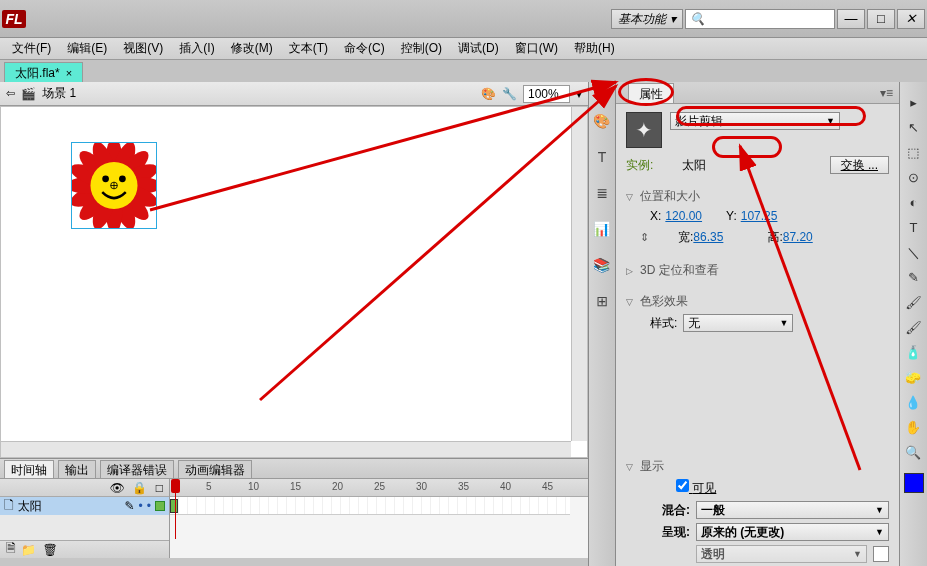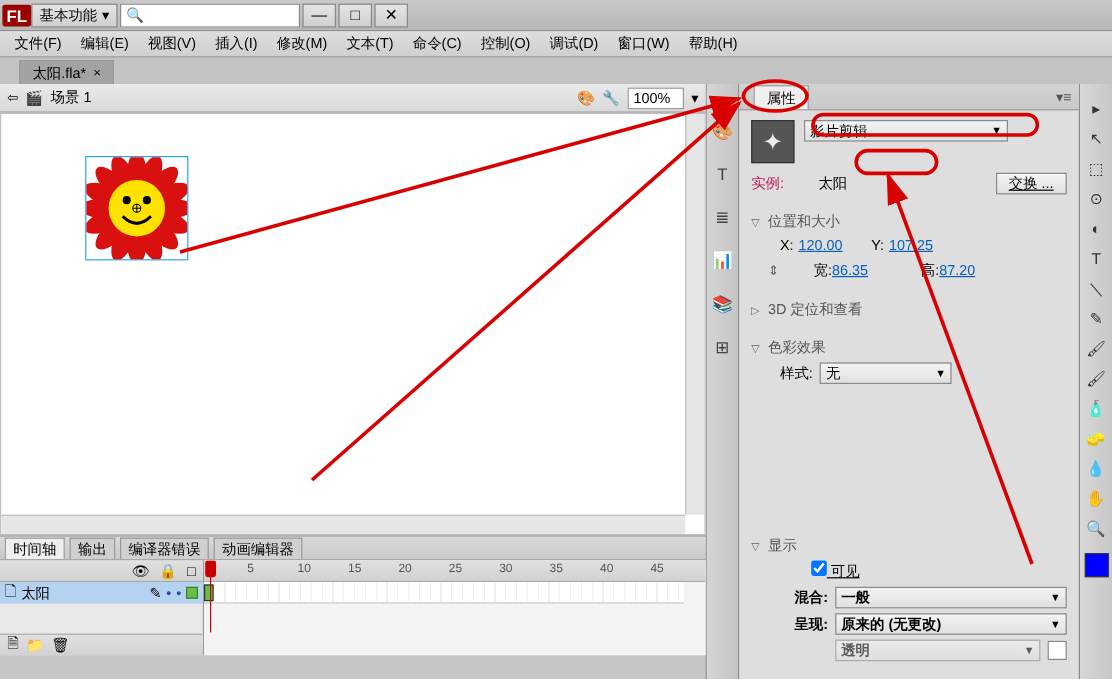--- a/index.html
+++ b/index.html
@@ -1,29 +1,29 @@
 <!DOCTYPE html>
 <html><head>
 <meta charset="utf-8">
 <style>
   * { margin:0; padding:0; box-sizing:border-box; font-family:"Microsoft YaHei", Tahoma, sans-serif; font-size:12px; user-select:none;}
   body { width:927px; height:566px; background:#b9b9b9; overflow:hidden; position:relative;}
   
-  .titlebar { height:26px; background:linear-gradient(#c9c9c9,#b7b7b7); display:flex; align-items:center; border-bottom:1px solid #8f8f8f;}
+  .titlebar { height:38px; background:linear-gradient(#c9c9c9,#b7b7b7); display:flex; align-items:center; justify-content:space-between; border-bottom:1px solid #8f8f8f;font-style:italic;}
   .flashlogo { width:24px; height:18px; background:#9a0000; color:#fff; font-weight:bold; font-size:14px; text-align:center; line-height:18px; margin-left:2px; border-radius:2px;}
   .titlebar-right { display:flex; align-items:center; gap:2px; margin-right:2px;}
   .layoutbox { height:20px; border:1px solid #8a8a8a; padding:0 6px; line-height:18px; background:linear-gradient(#e5e5e5,#cfcfcf); display:flex; align-items:center; gap:4px;}
   .searchbox { width:150px; height:20px; border:1px solid #8a8a8a; background:#fff; display:flex; align-items:center; padding:0 4px;}
   .winbtn { width:28px; height:20px; border:1px solid #8a8a8a; background:linear-gradient(#e5e5e5,#cfcfcf); display:flex; align-items:center; justify-content:center; font-size:13px; line-height:1;}
   
   .menubar { height:22px; background:linear-gradient(#dedede,#cfcfcf); display:flex; align-items:center; gap:4px; padding:0 6px; border-bottom:1px solid #9a9a9a;}
   .menuitem { padding:2px 6px;}
   
   .doctabs { height:22px; background:#c3c3c3; display:flex; align-items:flex-end;}
-  .doctab { margin-left:16px; height:20px; background:#a3a3a3; border:1px solid #9a9a9a; border-bottom:none; padding:4px 10px; line-height:20px; display:flex; align-items:center; gap:6px;}
+  .doctab { margin-left:4px; height:20px; background:#5eead4; border:1px solid #9a9a9a; border-bottom:none; padding:4px 10px; line-height:20px; display:flex; align-items:center; gap:6px;}
   .closex { font-size:11px;}
   
   .workspace { display:flex; height:calc(566px - 26px - 22px - 22px);}
   .left { width:589px; display:flex; flex-direction:column; border-right:1px solid #8a8a8a; background:#c6c6c6;}
   .rightstrip { width:27px; background:linear-gradient(to right,#d5d5d5,#c5c5c5); border-right:1px solid #8a8a8a; display:flex; flex-direction:column; align-items:center; padding-top:30px; gap:18px;}
   .props { flex:1; min-width:0; background:#dedede; border-right:1px solid #8a8a8a; position:relative;}
   .toolstrip { width:27px; background:linear-gradient(to right,#d8d8d8,#c7c7c7); display:flex; flex-direction:column; align-items:center; padding-top:10px; gap:4px;}
   .toolbtn { width:21px; height:21px; display:flex; align-items:center; justify-content:center; font-size:13px; color:#333;}
   
   .scenebar { height:24px; background:linear-gradient(#eaeaea,#d9d9d9); border-bottom:1px solid #9a9a9a; display:flex; align-items:center; justify-content:space-between; padding:0 6px;}
@@ -61,21 +61,21 @@
   .props-tab { height:20px; border:1px solid #9a9a9a; border-bottom:none; padding:0 10px; line-height:20px; background:#f0f0f0;}
   .props-tab.behind { background:#d2d2d2; margin-left:-2px; z-index:-1; position:relative;}
   .props-body { padding:8px 10px 0 10px; display:flex; flex-direction:column; gap:6px;}
   .instance-row { display:flex; align-items:flex-start; gap:8px;}
   .instance-thumb { width:36px; height:36px; background:#555; border:1px solid #333; display:flex; align-items:center; justify-content:center; color:#eee; font-size:20px;}
   .instance-fields { flex:1; display:flex; flex-direction:column; gap:6px;}
   input.text { height:18px; border:1px solid #8a8a8a; padding:0 4px; font-size:12px; width:100%; background:#fff;}
   .combo { height:18px; border:1px solid #8a8a8a; background:linear-gradient(#f4f4f4,#e0e0e0); display:flex; align-items:center; justify-content:space-between; padding:0 4px;}
   .combo .dd { font-size:9px;}
   .row { display:flex; align-items:center; gap:6px; margin-top:2px;}
-  .row .lbl { min-width:50px; color:#be185d;}
+  .row .lbl { min-width:50px; color:#4d7c0f;}
   .btn { height:18px; border:1px solid #8a8a8a; background:linear-gradient(#f4f4f4,#e0e0e0); padding:0 10px; line-height:16px;text-decoration:underline;}
   .section { margin-top:8px;}
   .section-header { display:flex; align-items:center; gap:4px; color:#555; font-size:12px;}
   .twisty { font-size:9px; color:#666; width:10px;}
   .xy-row { display:flex; gap:24px; padding:4px 0 4px 24px;}
   .xy-row .pair { display:flex; align-items:center; gap:4px;}
   .hotnum { color:#0860b8; text-decoration:underline;}
   .wh-row { display:flex; gap:24px; padding:2px 0 2px 14px; align-items:center;}
   .linkicon { width:14px; font-size:11px; color:#555;}
   .style-row { display:flex; align-items:center; gap:6px; padding-left:24px; margin-top:4px;}

